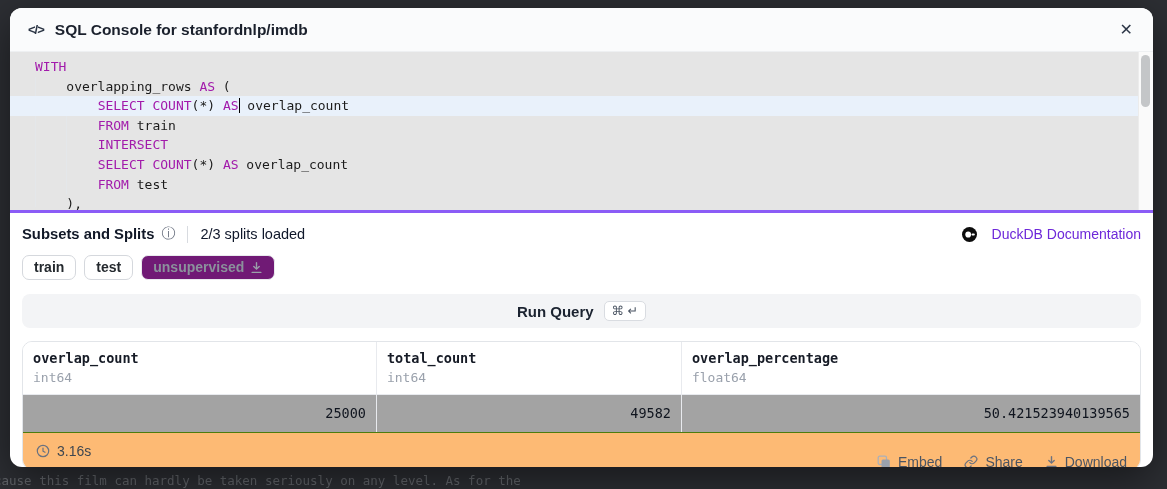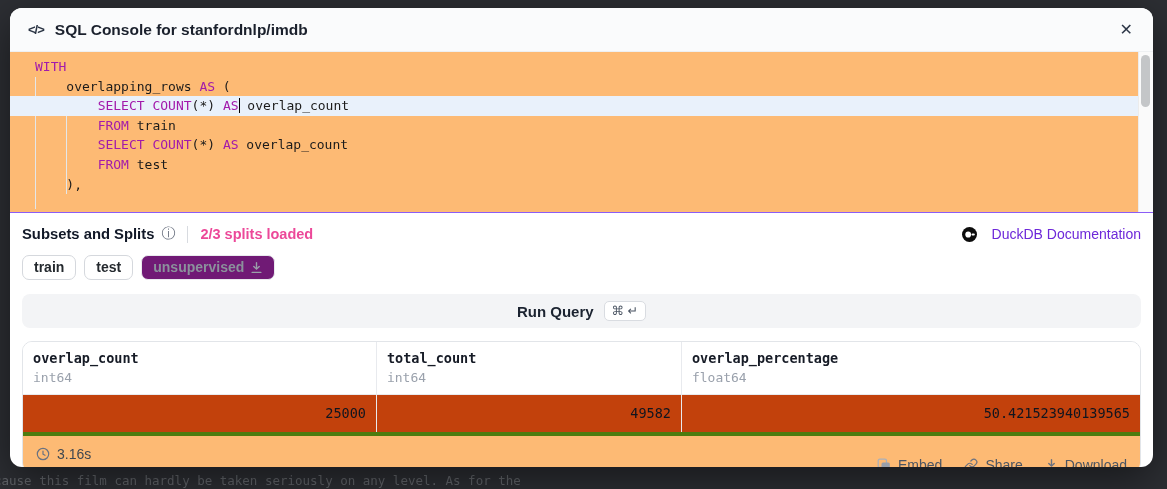--- a/index.html
+++ b/index.html
@@ -25,39 +25,39 @@
     flex:0 0 44px; display:flex; align-items:center;
     padding:0 18px; background:#fafbfc; border-bottom:1px solid #eef0f2;
   }
   .code-glyph { font-weight:600; font-size:13px; color:#2a3444; letter-spacing:-1px; }
   .modal-title { margin-left:11px; font-size:15.5px; font-weight:700; color:#1a202c; }
   .close-btn {
     margin-left:auto; font-size:16px; color:#2d3748; cursor:pointer;
     line-height:1; padding:4px 2px;
   }
   
-  .editor { position:relative; flex:0 0 161px; background:#fdba74; border-bottom:1px solid #8b5cf6; overflow:hidden; }
+  .editor { position:relative; flex:0 0 161px; background:#e5e5e5; border-bottom:3px solid #8b5cf6; overflow:hidden; }
   .guide { position:absolute; width:1px; background:#e4e7ea; }
   .guide-1 { left:25px; top:25px; bottom:3px; }
   .guide-2 { left:56px; top:44px; height:98px; }
   .code { position:relative; padding:5px 0 0 25px; font:13px/19.6px "DejaVu Sans Mono","Liberation Mono",monospace; color:#1b1b1b; }
   .code-line { height:19.6px; white-space:pre; }
   .code-line span { white-space:pre; }
   .code-line.active { background:#e9f1fb; margin-left:-25px; padding-left:25px; margin-right:15px; }
   .kw { color:#a21aab; }
   .cursor { display:inline-block; width:0; height:15px; border-left:1.5px solid #000; vertical-align:-3px; }
   .vscroll { position:absolute; top:0; right:0; bottom:0; width:15px; background:#fafafa; border-left:1px solid #ececec; }
   .vthumb { position:absolute; top:3px; left:2px; width:9px; height:52px; background:#c4c6c8; border-radius:5px; }
   
   .modal-body { flex:1; padding:0 12px; }
   .subsets-row { margin-top:12px; display:flex; align-items:center; }
   .subsets-heading { font-size:14.8px; font-weight:700; color:#111827; }
   .info-icon { margin-left:7px; font-size:14px; color:#6b7280; cursor:pointer; }
   .vdivider { width:1px; height:17px; background:#d8dbe0; margin:0 12px; }
-  .subsets-status { font-size:14.5px; color:#ec4899;font-weight:bold; }
+  .subsets-status { font-size:14.5px; color:#0f172a; }
   .doc-link { margin-left:auto; display:flex; align-items:center; gap:15px; font-size:14px; color:#6d28d9; cursor:pointer; }
   .tags-row { margin-top:12px; display:flex; align-items:center; gap:8px; }
   .pill {
     display:inline-flex; align-items:center; gap:6px;
     padding:3px 11px 4px; border-radius:7px; font-size:14px; font-weight:600;
     color:#24292e; background:#fff; border:1px solid #d5d8dd; cursor:pointer;
   }
   .pill.muted { background:#701a75; border:1px solid #e9ebee; color:#8b919c; }
   .run-bar {
     margin-top:14px; height:34px; background:#f3f4f6; border-radius:8px;
@@ -71,21 +71,21 @@
   
   .card { margin-top:13px; border:1px solid #e2e5e9; border-radius:10px; overflow:hidden; }
   .thead { display:flex; border-bottom:1px solid #e8eaee; background:#fff; }
   .cell-1 { flex:0 0 31.6%; }
   .cell-2 { flex:0 0 27.3%; }
   .cell-3 { flex:1; }
   .th { padding:8px 10px 9px; }
   .th + .th, .td + .td { border-left:1px solid #e8eaee; }
   .col-name { font:700 13.5px/1.25 "DejaVu Sans Mono","Liberation Mono",monospace; color:#161b26; }
   .col-type { margin-top:3px; font:13px/1.2 "DejaVu Sans Mono","Liberation Mono",monospace; color:#9aa1ac; }
-  .trow { display:flex; border-bottom:4px solid #4d7c0f; background:#c2410c; }
+  .trow { display:flex; border-bottom:1px solid #4d7c0f; background:#a3a3a3; }
   .td { padding:10px 10px 9px; font:13.5px/1.3 "DejaVu Sans Mono","Liberation Mono",monospace; color:#10151f; text-align:right; }
   .tfoot { height:36px; background:#fdba74; display:flex; align-items:center; padding:0 13px; }
   .duration-group { display:flex; align-items:center; gap:7px; color:#3f4750; font-size:14px; }
   .actions { margin-left:auto; display:flex; align-items:center; gap:22px; }
   .action-btn { display:flex; align-items:center; gap:7px; font-size:14px; color:#4b5563; cursor:pointer;margin-top:21px; }
   svg { display:block; }
 </style>
 </head>
 <body>
 
@@ -100,20 +100,21 @@
   </div>
 
   <div class="editor">
     <div class="guide guide-1"></div>
     <div class="guide guide-2"></div>
     <div class="code">
       <div class="code-line"><span class="kw">WITH</span></div>
       <div class="code-line"><span>    overlapping_rows </span><span class="kw">AS</span><span> (</span></div>
       <div class="code-line active"><span>        </span><span class="kw">SELECT</span><span> </span><span class="kw">COUNT</span><span>(*) </span><span class="kw">AS</span><span class="cursor"></span><span> overlap_count</span></div>
       <div class="code-line"><span>        </span><span class="kw">FROM</span><span> train</span></div>
+      <div class="code-line"><span>        </span><span class="kw">INTERSECT</span></div>
       <div class="code-line"><span>        </span><span class="kw">SELECT</span><span> </span><span class="kw">COUNT</span><span>(*) </span><span class="kw">AS</span><span> overlap_count</span></div>
       <div class="code-line"><span>        </span><span class="kw">FROM</span><span> test</span></div>
       <div class="code-line"><span>    ),</span></div>
     </div>
     <div class="vscroll">
       <div class="vthumb"></div>
     </div>
   </div>
 
   <div class="modal-body">

